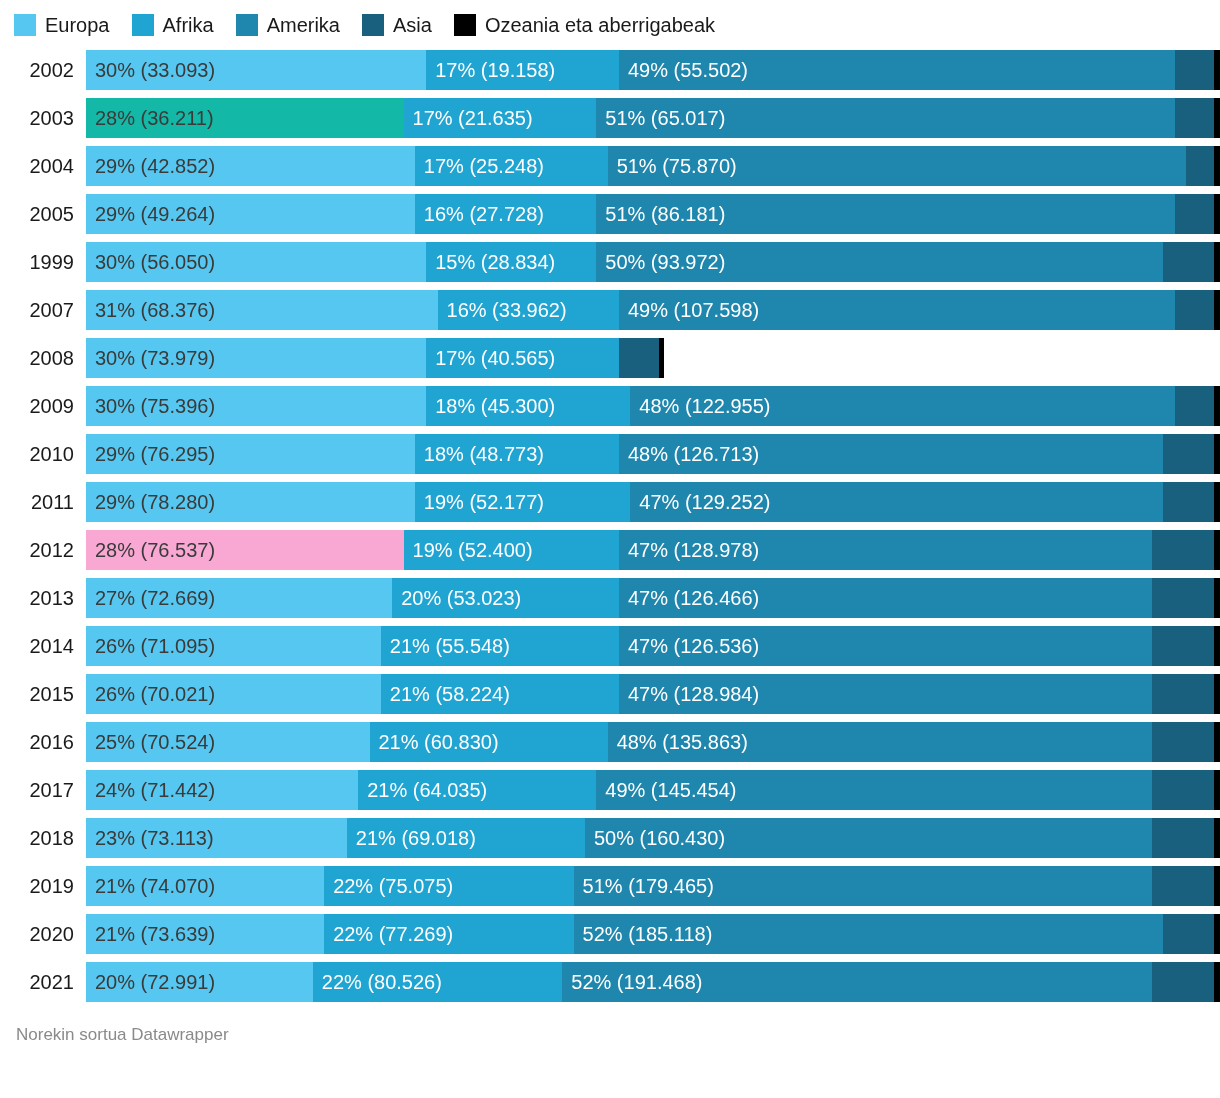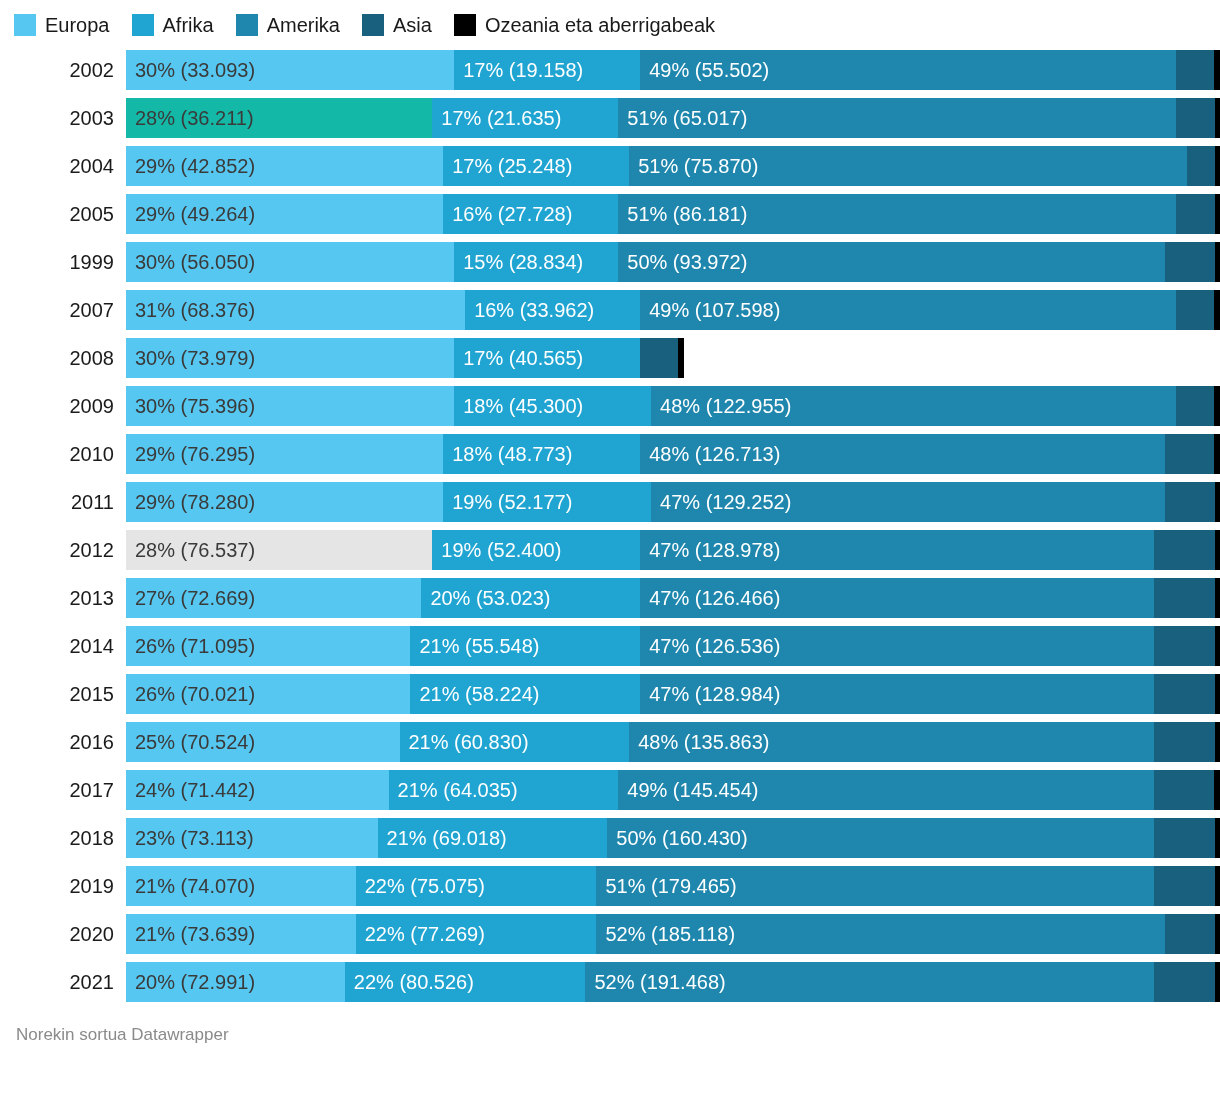--- a/index.html
+++ b/index.html
@@ -48,21 +48,20 @@
   
   .rows {
     position: relative;
     padding-left: 0px;
   }
   .row {
     display: flex;
     align-items: center;
     height: 40px;
     margin-bottom: 8px;
-    padding-left: 40px;
   }
   .row-label {
     width: 86px;
     flex: 0 0 86px;
     text-align: right;
     padding-right: 12px;
     font-size: 20px;
     color: #1a1a1a;
     line-height: 40px;
     white-space: nowrap;
@@ -283,21 +282,21 @@
           <div class="seg seg-amerika" style="background: rgb(31, 135, 173); width: 47%;">
             <span class="seg-text">47% (129.252)</span>
           </div>
           <div class="seg seg-asia" style="background: rgb(24, 96, 126); width: 4.5%;"></div>
           <div class="seg seg-ozeania" style="background: rgb(0, 0, 0); width: 0.5%;"></div>
         </div>
       </div>
       <div class="row">
         <div class="row-label">2012</div>
         <div class="row-bar">
-          <div class="seg seg-europa" style="background: #e5e5e5; width: 28%;">
+          <div class="seg seg-europa" style="background: #f9a8d4; width: 28%;">
             <span class="seg-text">28% (76.537)</span>
           </div>
           <div class="seg seg-afrika" style="background: rgb(32, 165, 210); width: 19%;">
             <span class="seg-text">19% (52.400)</span>
           </div>
           <div class="seg seg-amerika" style="background: rgb(31, 135, 173); width: 47%;">
             <span class="seg-text">47% (128.978)</span>
           </div>
           <div class="seg seg-asia" style="background: rgb(24, 96, 126); width: 5.5%;"></div>
           <div class="seg seg-ozeania" style="background: rgb(0, 0, 0); width: 0.5%;"></div>

